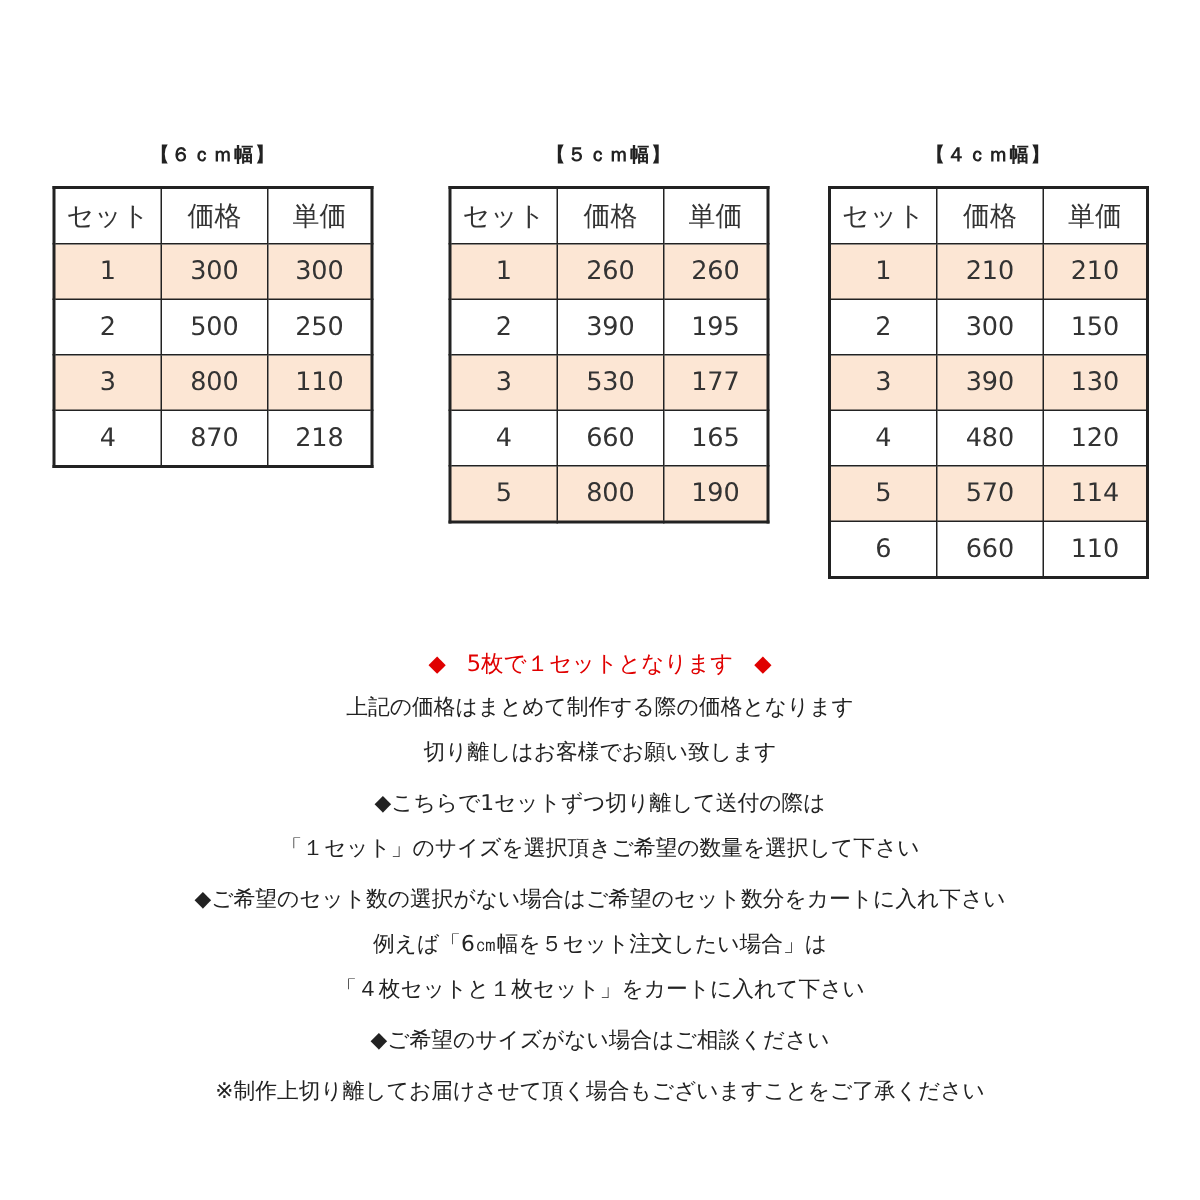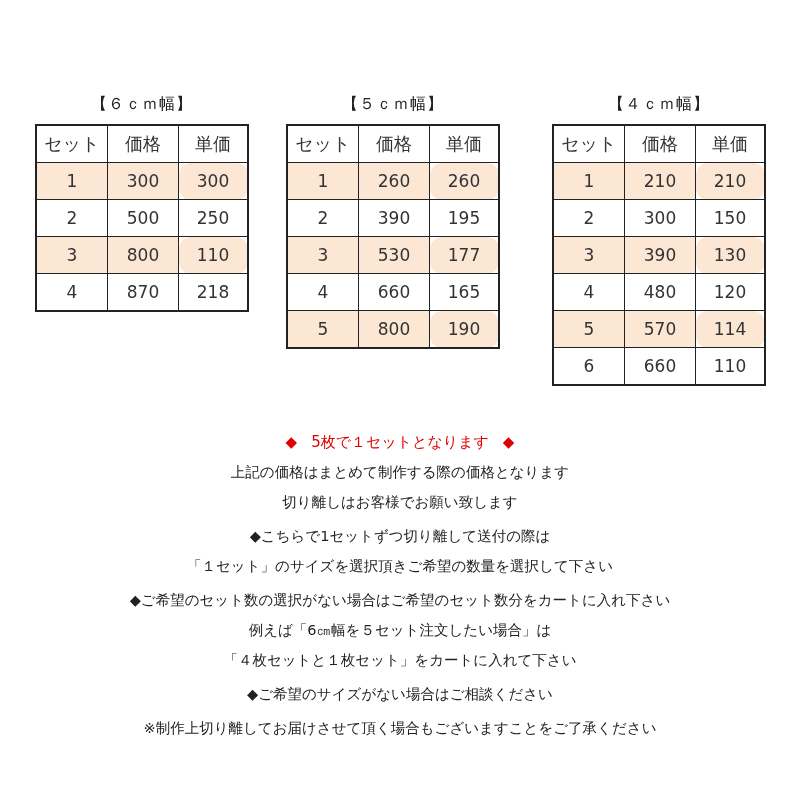--- a/index.html
+++ b/index.html
@@ -1,29 +1,29 @@
 <!DOCTYPE html>
 <html><head>
 <meta charset="utf-8">
 <style>
   html, body { margin: 0; padding: 0; background: #ffffff; }
   body { width: 800px; height: 800px; position: relative; overflow: hidden;
          font-family: "DejaVu Sans", "Liberation Sans", sans-serif; color: #222; }
   .tbl-wrap { position: absolute; }
-  .tbl-title { position: absolute; width: 100%; text-align: center; font-size: 16px; font-weight: normal; color: #222; top: -30px; letter-spacing: 1px; }
+  .tbl-title { position: absolute; width: 100%; text-align: center; font-size: 13px; font-weight: bold; color: #222; top: -30px; letter-spacing: 1px; }
   table { border-collapse: collapse; border: 2px solid #222; }
   td, th { border: 1.5px solid #222; text-align: center; font-weight: normal;
            font-size: 17px; height: 36px; padding: 0; color: #333; }
   th { font-size: 18px; }
   td.c0, th.c0 { width: 70px; }
   td.c1, th.c1 { width: 70px; }
-  td.c2, th.c2 { width: 68px; border-radius: 12px; }
+  td.c2, th.c2 { width: 68px; }
   tr.odd td { background: #fce6d4; }
   #t1 { left: 35px; top: 124px; }
-  #t2 { left: 286px; top: 124px; }
+  #t2 { left: 299px; top: 124px; }
   #t3 { left: 552px; top: 124px; }
   .notes { position: absolute; left: 0; width: 800px; top: 433px; text-align: center; font-size: 14.5px; line-height: 18px; color: #222; }
   .notes .head { color: #e00000; font-size: 15px; margin-bottom: 4px; }
   .notes .head .dia { margin: 0 14px; }
   .notes .blk { margin-bottom: 16px; }
   .notes p { margin: 12px; }
 </style>
 </head>
 <body>
 

